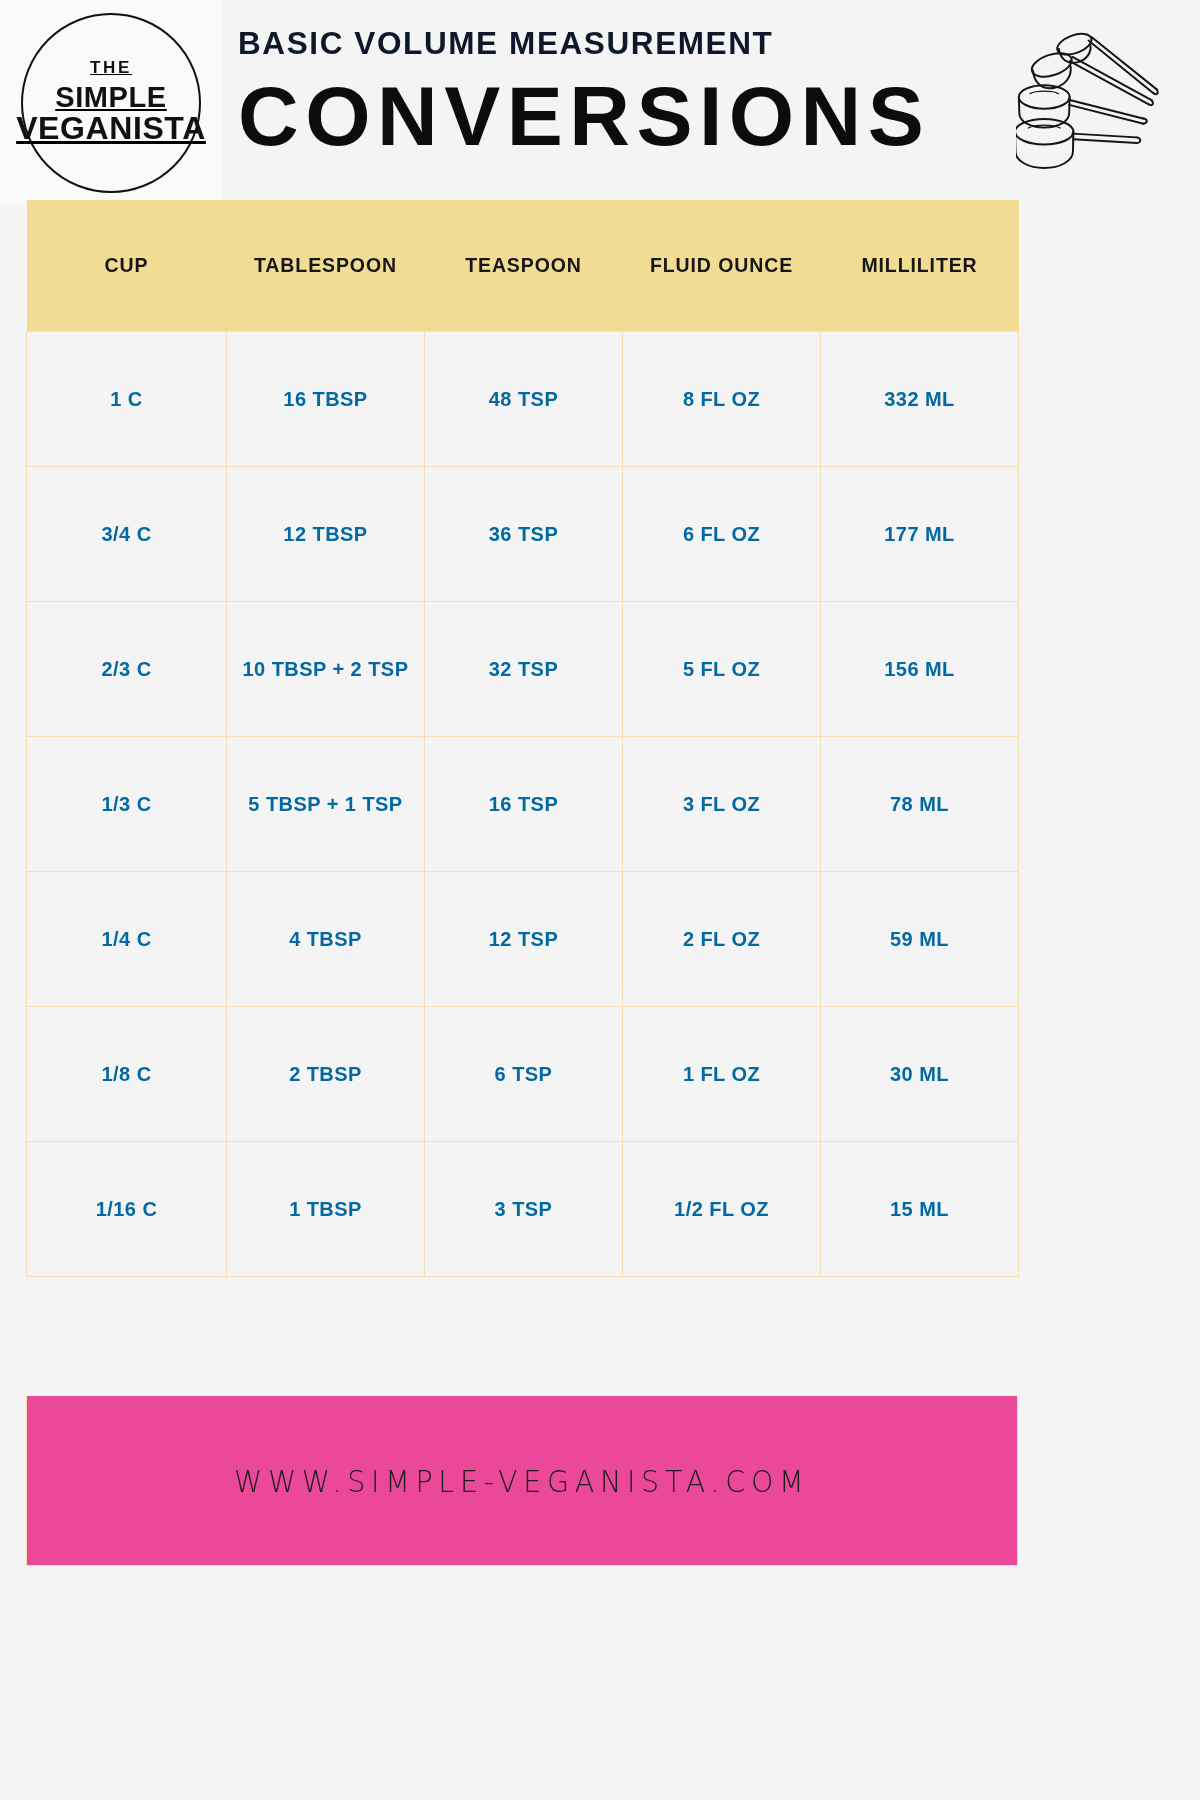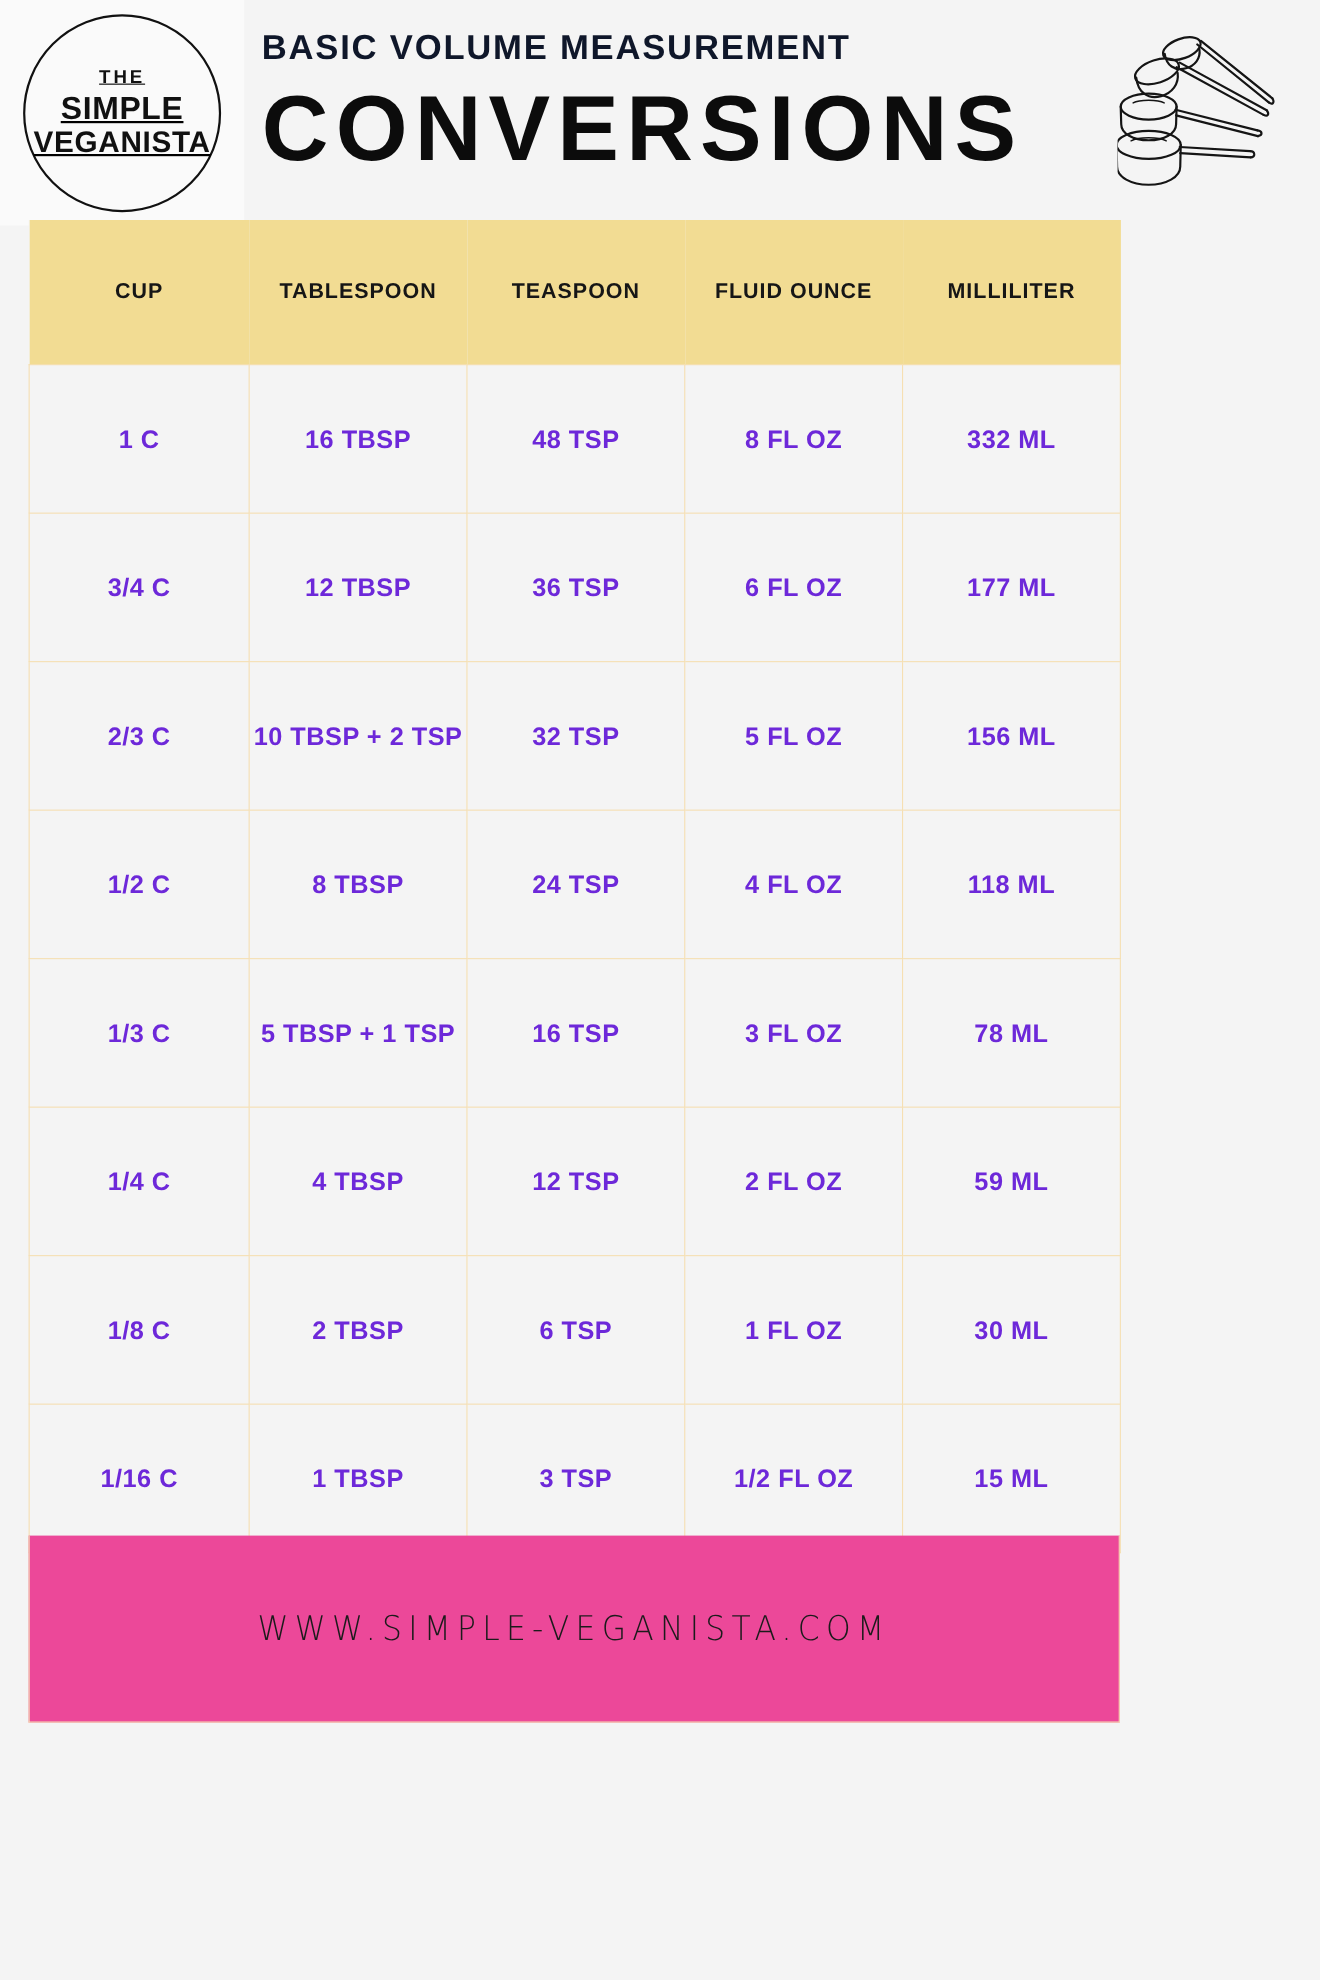--- a/index.html
+++ b/index.html
@@ -63,21 +63,21 @@
     margin-bottom: 4px;
   }
   .logo-simple {
     font-size: 29px;
     font-weight: 800;
     letter-spacing: 0.6px;
     color: #111;
     line-height: 1.06;
   }
   .logo-veganista {
-    font-size: 27px;
+    font-size: 32px;
     font-weight: 800;
     letter-spacing: 0.6px;
     color: #111;
     line-height: 1.06;
   }
 
   .title-block {
     flex: 1 1 auto;
     padding-left: 16px;
     padding-top: 16px;
@@ -146,22 +146,22 @@
     text-align: center;
     vertical-align: middle;
     border: none;
     padding: 0;
   }
 
   table.conv tbody td {
     height: 134px;
     background: #f4f4f4;
     border: 1.4px solid #f6dfb2;
-    color: #6d28d9;
-    font-size: 23px;
+    color: #0369a1;
+    font-size: 20px;
     font-weight: 800;
     letter-spacing: 0.45px;
     text-align: center;
     vertical-align: middle;
     padding: 0;
   }
 
   
   .footer-band {
     position: absolute;
@@ -269,27 +269,20 @@
           <td>177 ML</td>
         </tr>
         <tr>
           <td>2/3 C</td>
           <td>10 TBSP + 2 TSP</td>
           <td>32 TSP</td>
           <td>5 FL OZ</td>
           <td>156 ML</td>
         </tr>
         <tr>
-          <td>1/2 C</td>
-          <td>8 TBSP</td>
-          <td>24 TSP</td>
-          <td>4 FL OZ</td>
-          <td>118 ML</td>
-        </tr>
-        <tr>
           <td>1/3 C</td>
           <td>5 TBSP + 1 TSP</td>
           <td>16 TSP</td>
           <td>3 FL OZ</td>
           <td>78 ML</td>
         </tr>
         <tr>
           <td>1/4 C</td>
           <td>4 TBSP</td>
           <td>12 TSP</td>

